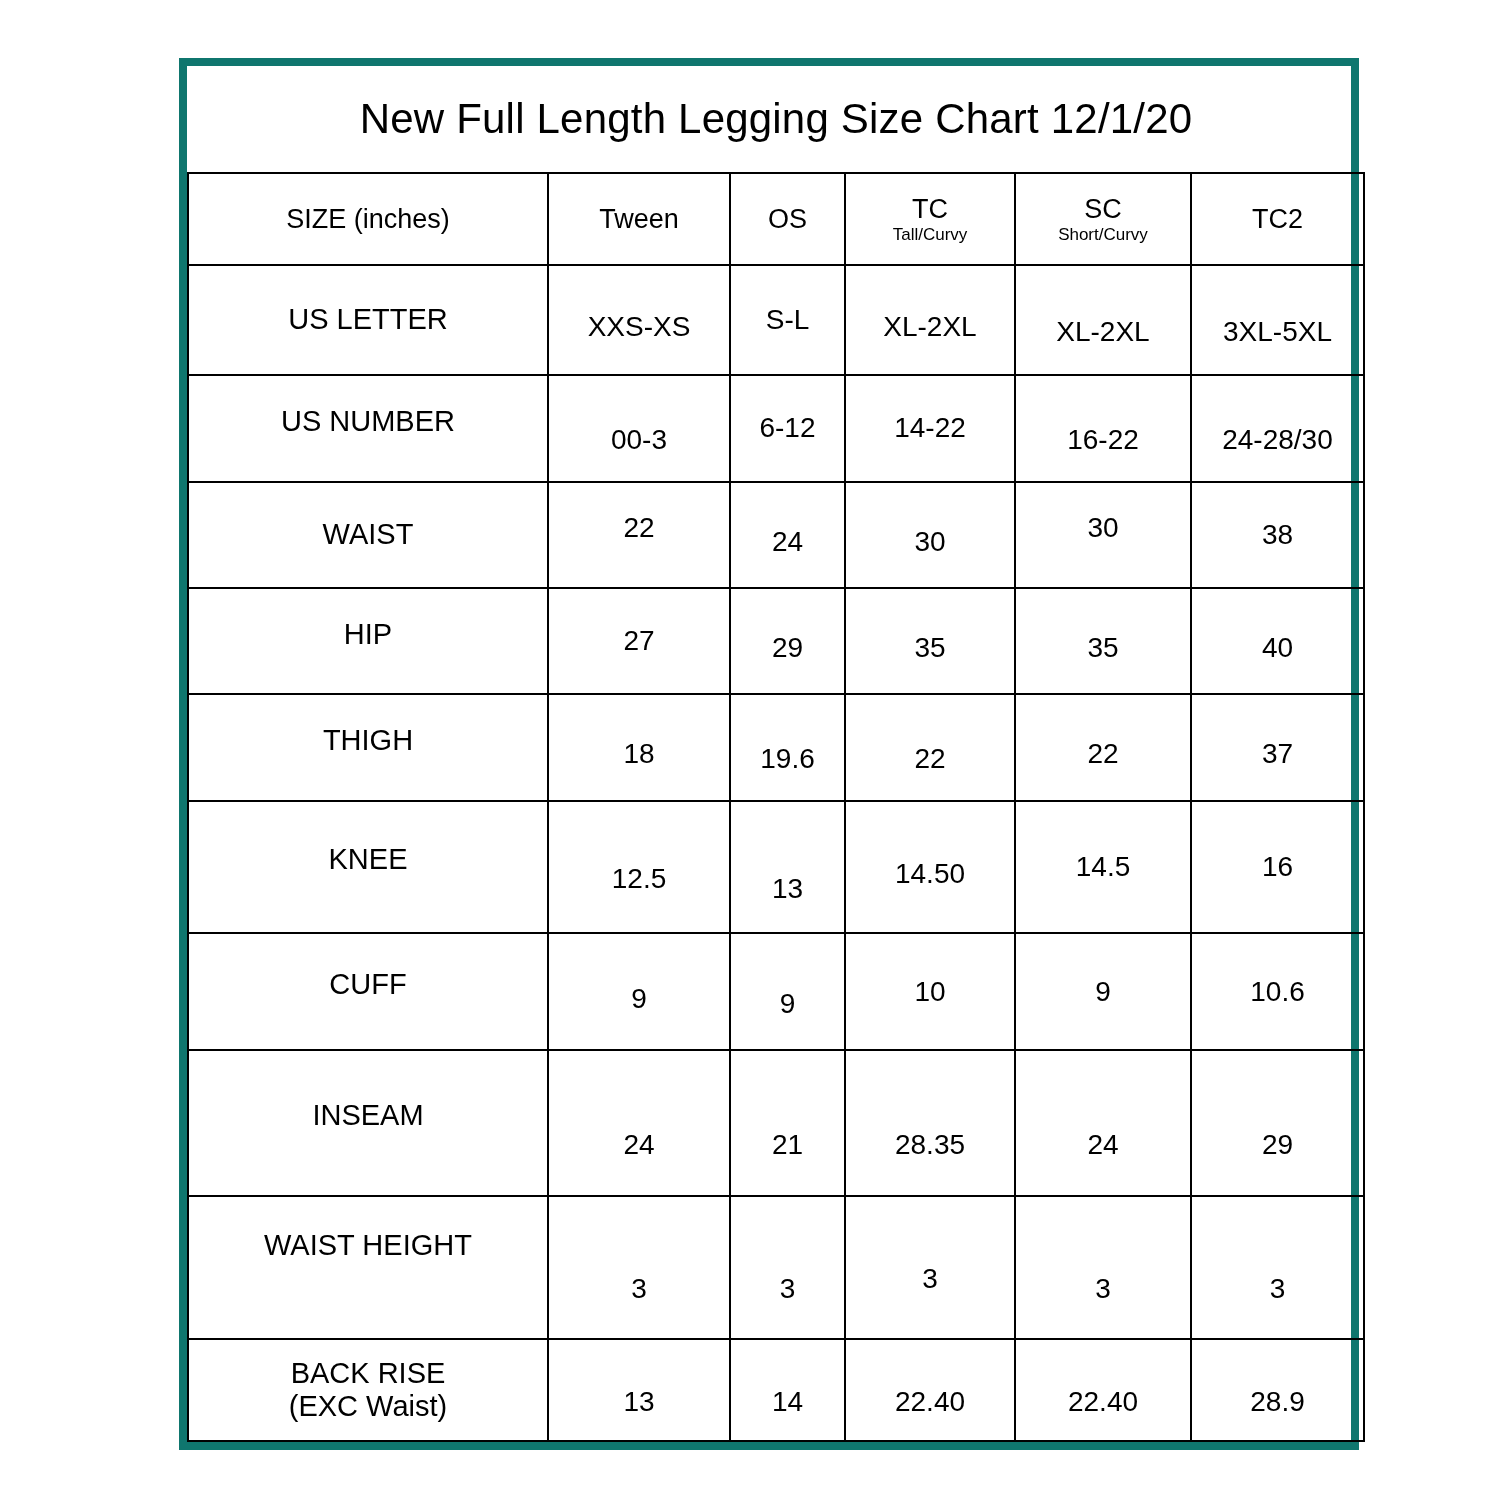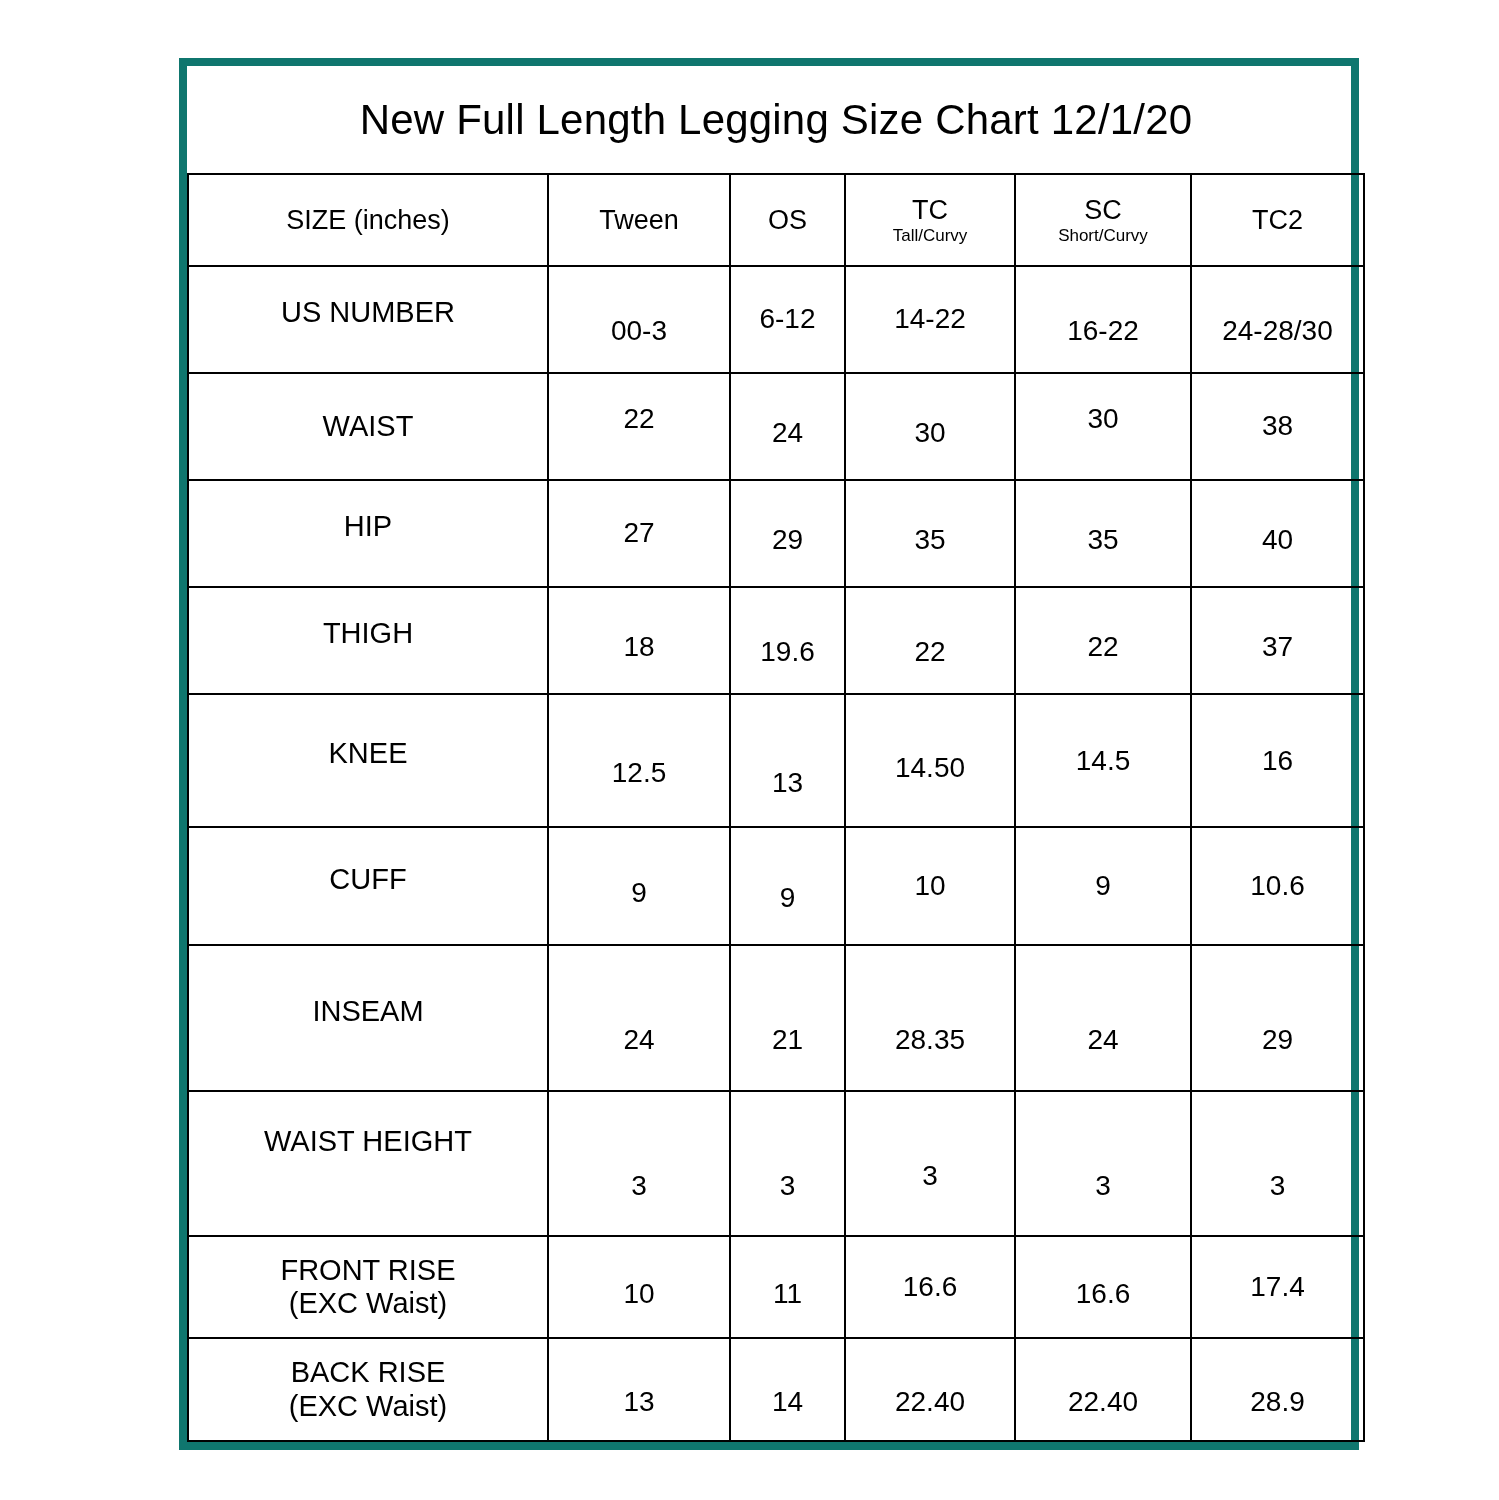--- a/index.html
+++ b/index.html
@@ -132,20 +132,28 @@
           </td>
           <td class="two-line">
             <span>SC</span>
             <span class="hdr-sub">Short/Curvy</span>
           </td>
           <td>
             <span>TC2</span>
           </td>
         </tr>
 
+        <tr class="r-letter">
+          <td class="rowlabel">US LETTER</td>
+          <td class="val"><span class="nudge-down-sm">XXS-XS</span></td>
+          <td class="val"><span>S-L</span></td>
+          <td class="val"><span class="nudge-down-sm">XL-2XL</span></td>
+          <td class="val"><span class="nudge-down">XL-2XL</span></td>
+          <td class="val"><span class="nudge-down">3XL-5XL</span></td>
+        </tr>
 
         <tr class="r-number">
           <td class="rowlabel"><span class="nudge-up-sm">US NUMBER</span></td>
           <td class="val"><span class="nudge-down">00-3</span></td>
           <td class="val"><span>6-12</span></td>
           <td class="val"><span>14-22</span></td>
           <td class="val"><span class="nudge-down">16-22</span></td>
           <td class="val"><span class="nudge-down">24-28/30</span></td>
         </tr>
 
@@ -205,31 +213,20 @@
 
         <tr class="r-waistheight">
           <td class="rowlabel"><span class="lbl-top">WAIST HEIGHT</span></td>
           <td class="val"><span class="nudge-down-lg">3</span></td>
           <td class="val"><span class="nudge-down-lg">3</span></td>
           <td class="val"><span class="nudge-down">3</span></td>
           <td class="val"><span class="nudge-down-lg">3</span></td>
           <td class="val"><span class="nudge-down-lg">3</span></td>
         </tr>
 
-        <tr class="r-frontrise">
-          <td class="rowlabel two-line">
-            <span class="lbl-left">FRONT RISE</span>
-            <span class="lbl-left">(EXC Waist)</span>
-          </td>
-          <td class="val"><span class="nudge-down-sm">10</span></td>
-          <td class="val"><span class="nudge-down-sm">11</span></td>
-          <td class="val"><span>16.6</span></td>
-          <td class="val"><span class="nudge-down-sm">16.6</span></td>
-          <td class="val"><span>17.4</span></td>
-        </tr>
 
         <tr class="r-backrise">
           <td class="rowlabel two-line">
             <span class="lbl-left">BACK RISE</span>
             <span class="lbl-left">(EXC Waist)</span>
           </td>
           <td class="val"><span class="nudge-down">13</span></td>
           <td class="val"><span class="nudge-down">14</span></td>
           <td class="val"><span class="nudge-down">22.40</span></td>
           <td class="val"><span class="nudge-down">22.40</span></td>

